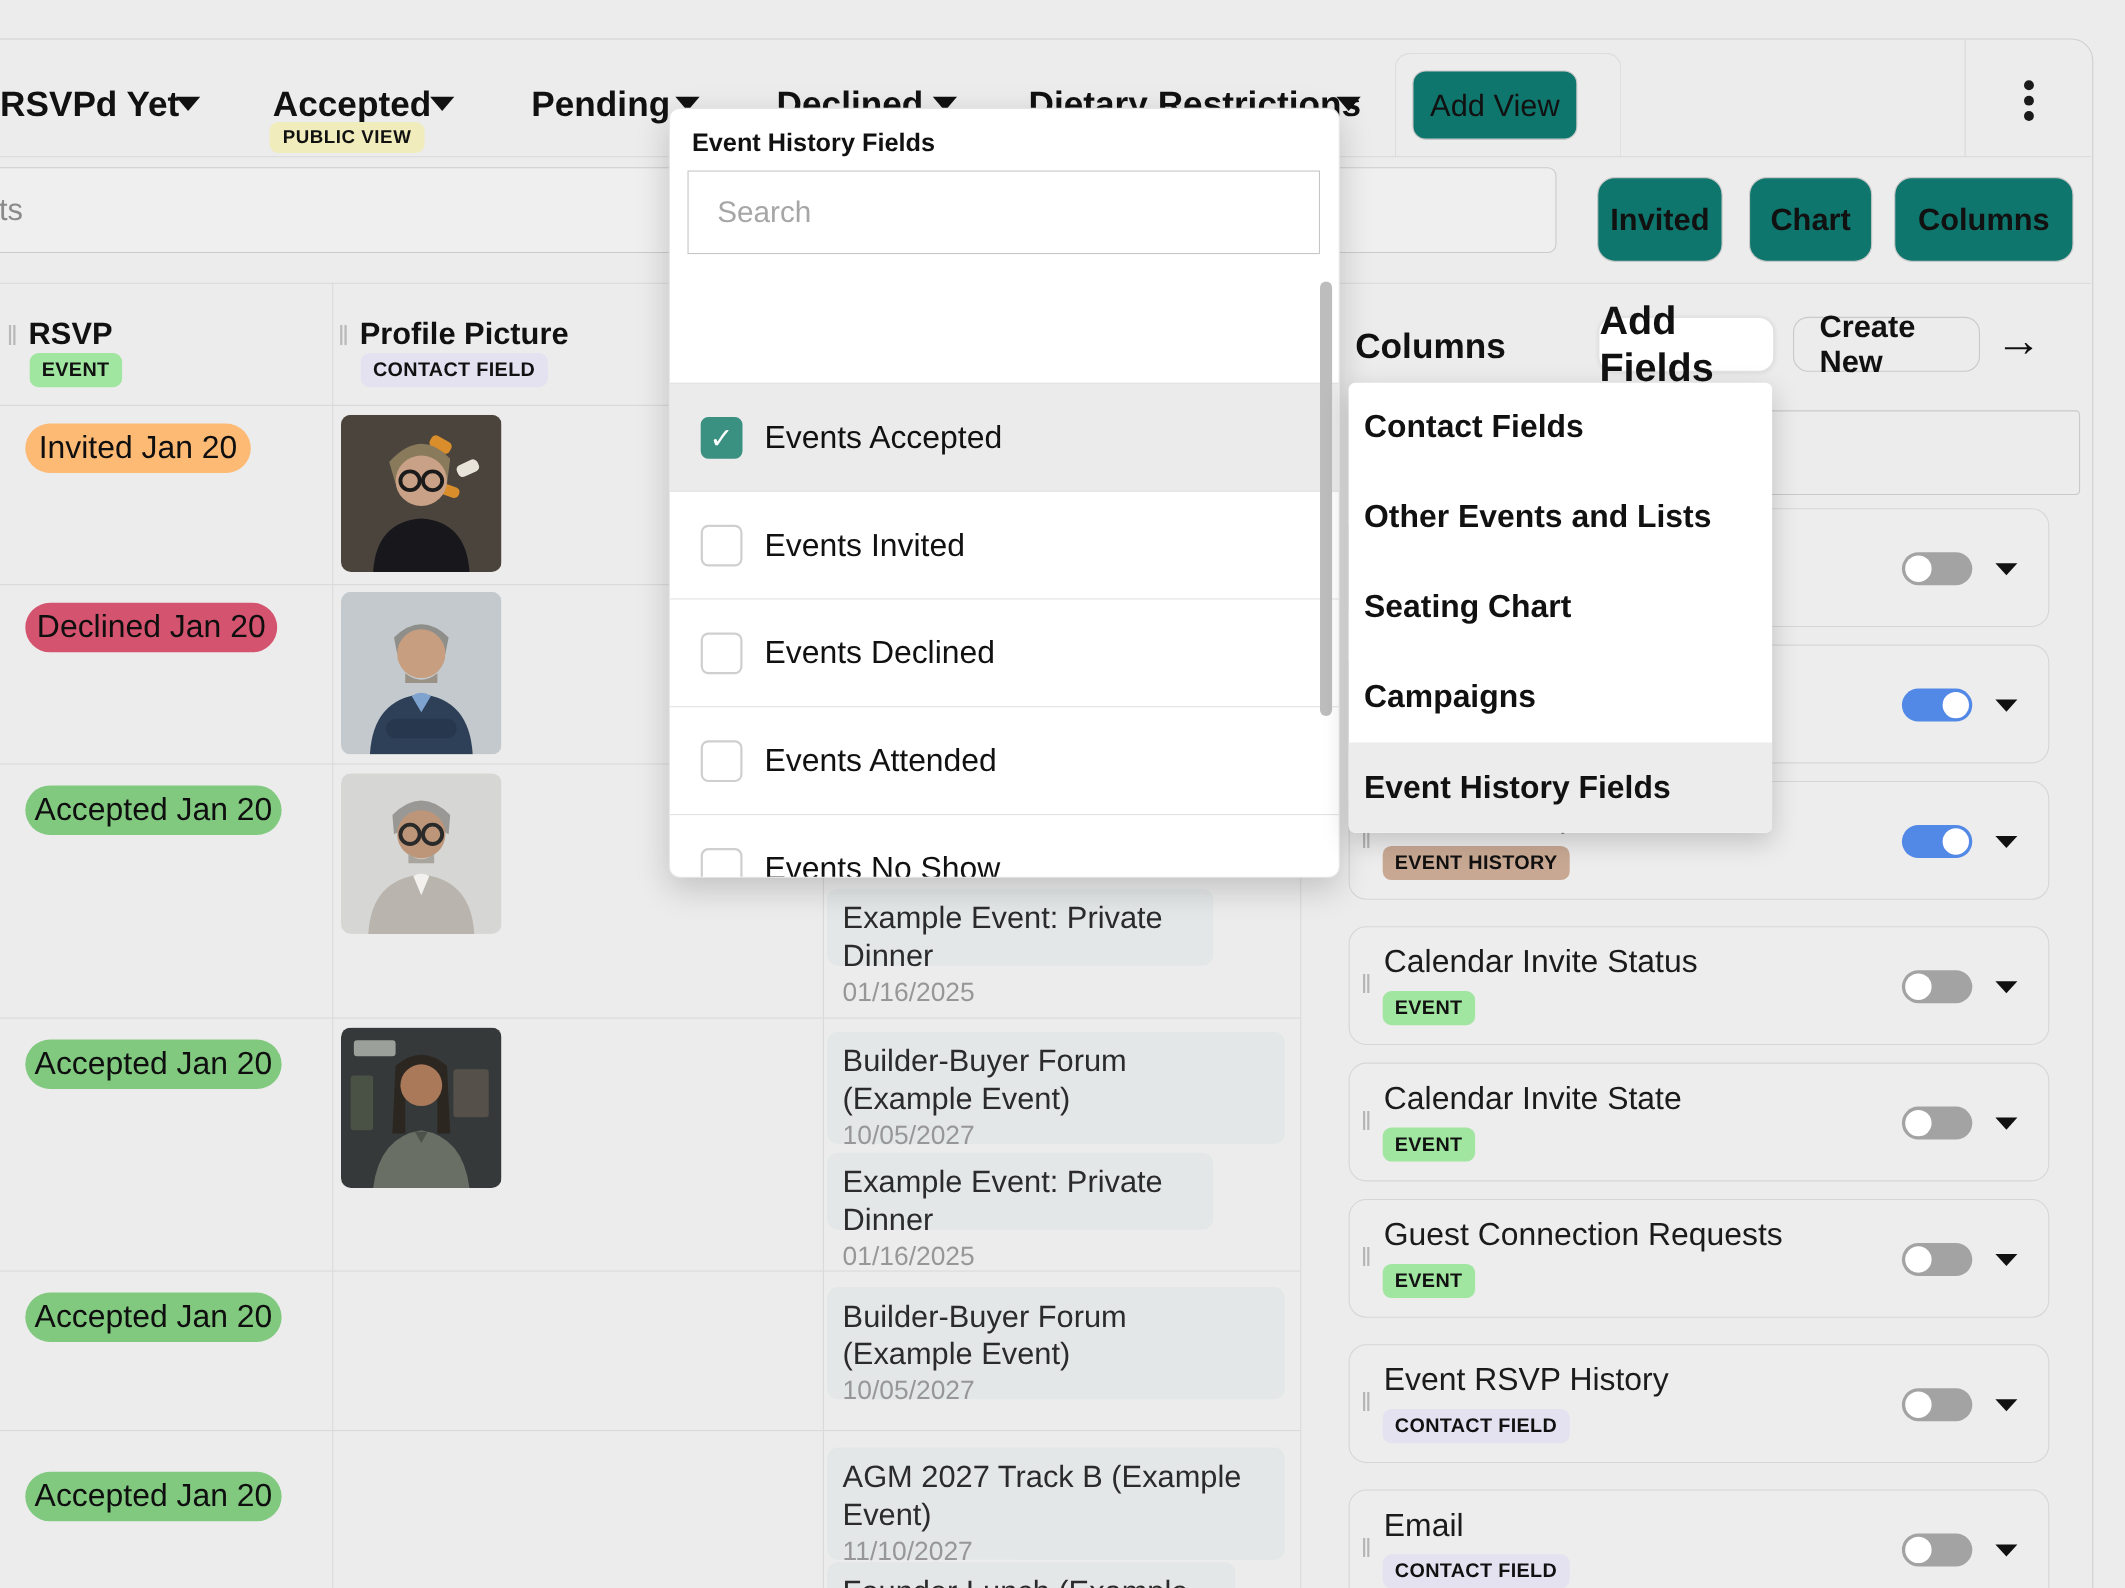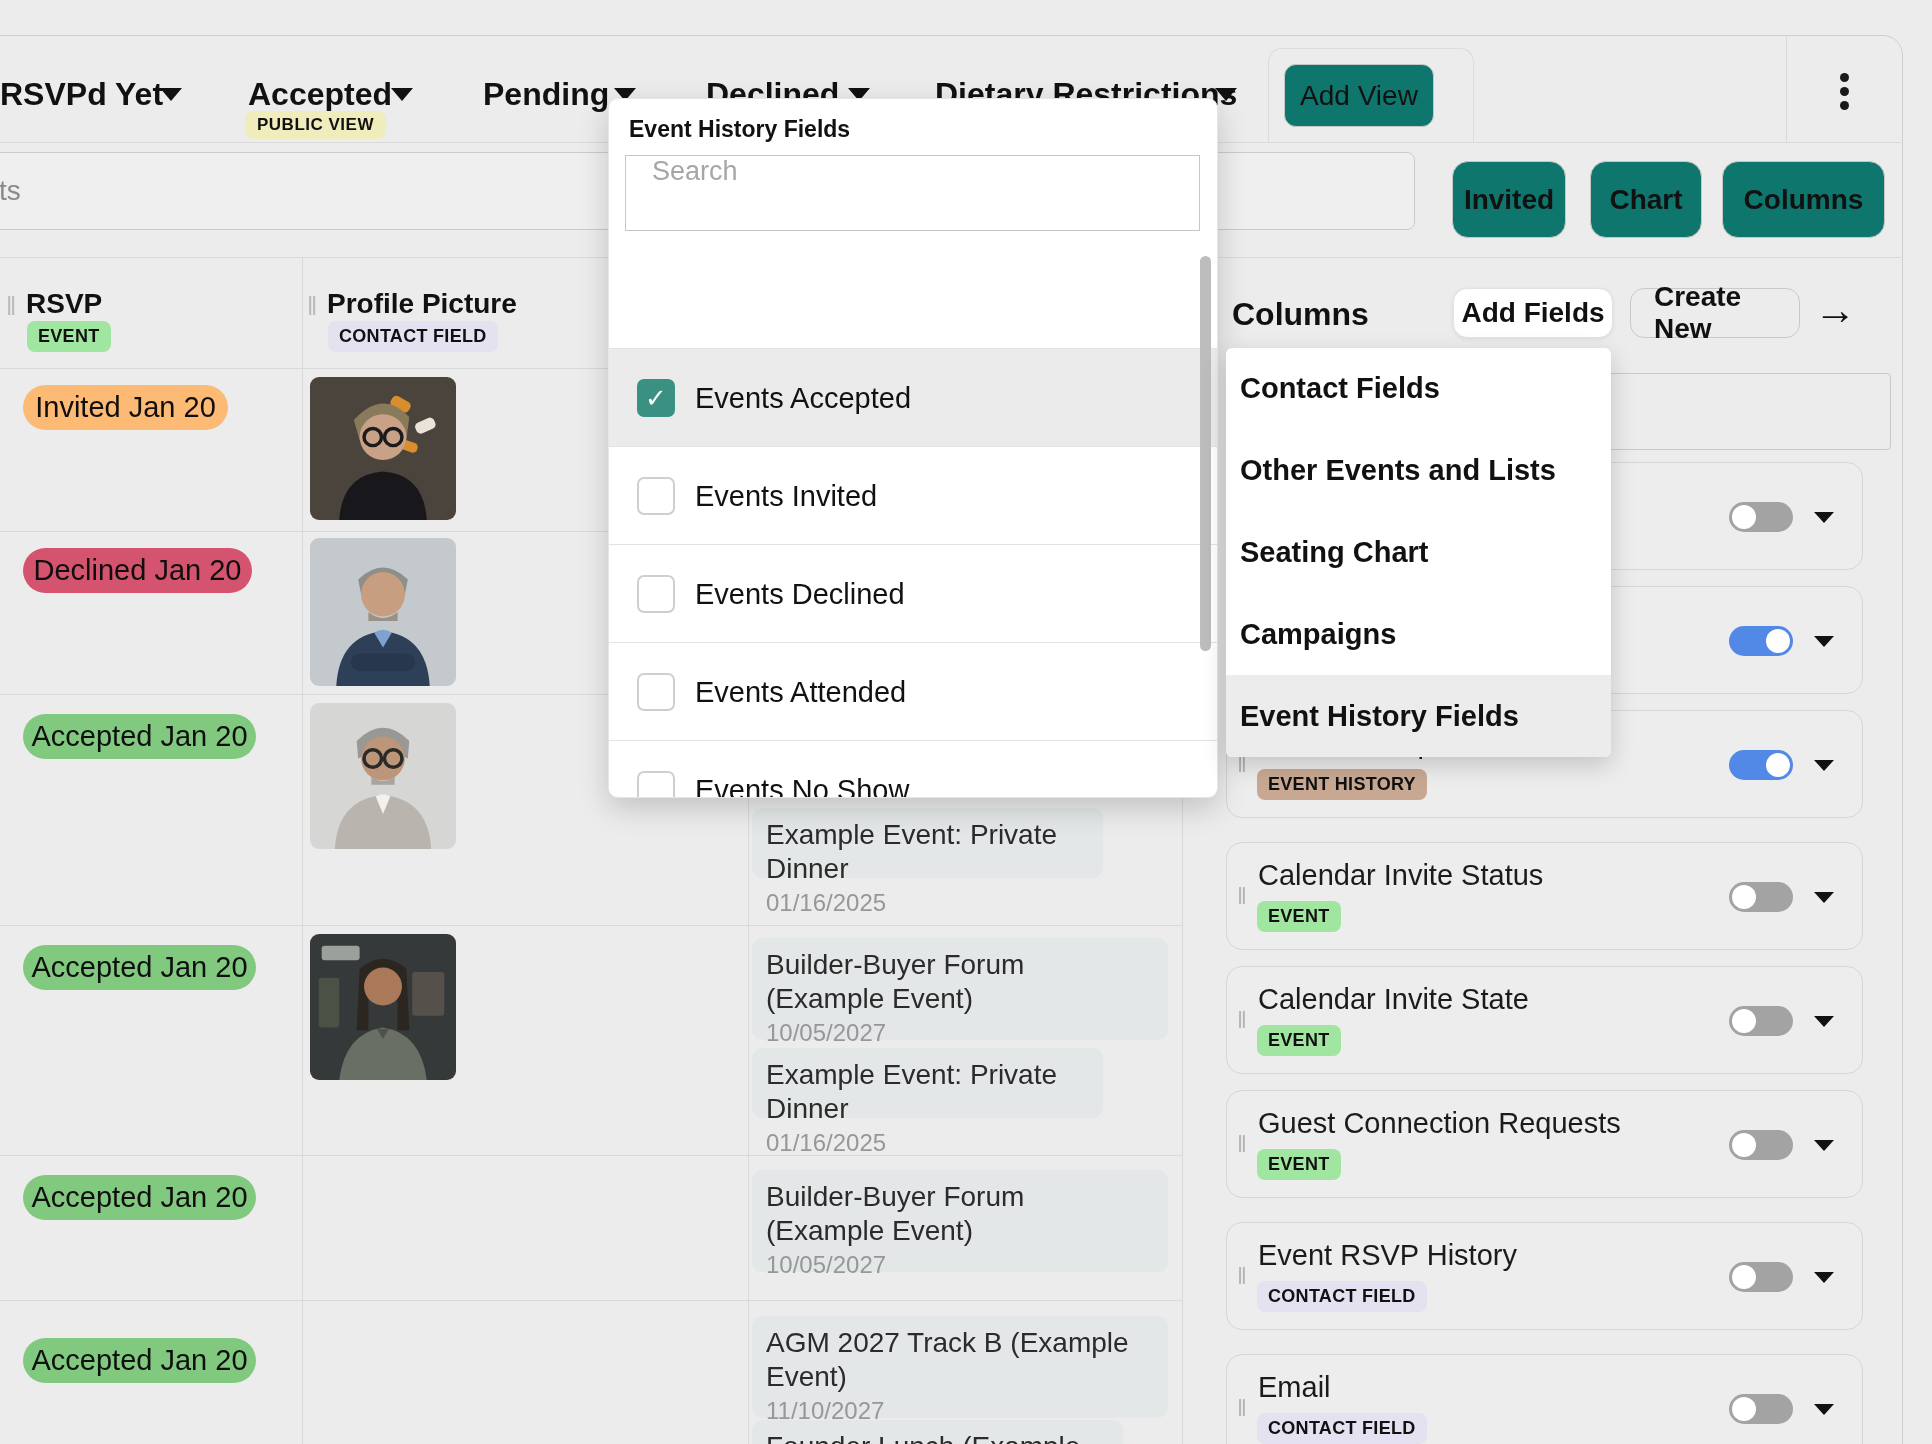--- a/index.html
+++ b/index.html
@@ -57,36 +57,36 @@
   .chip{background:#e3e7e8;border-radius:10px;padding:10px 14px;box-sizing:border-box;}
   .chip-title{font-size:28px;color:#2b2b2b;line-height:34px;max-width:372px;}
   .chip-date{font-size:24px;color:#979797;line-height:30px;margin-top:2px;}
 
   
   .dd-panel{left:608px;top:98px;width:610px;height:700px;background:#fff;border-radius:10px;
             box-shadow:0 10px 30px rgba(0,0,0,.18);border:1px solid #e6e6e6;overflow:hidden;
             box-sizing:border-box;z-index:30;}
   .dd-title{position:absolute;left:20px;top:17px;font-size:23px;font-weight:bold;}
   .dd-search{position:absolute;left:16px;top:56px;width:575px;height:76px;border:1px solid #c6c6c6;
-             background:#fff;box-sizing:border-box;display:flex;}
+             background:#fff;box-sizing:border-box;display:flex;align-items:center;}
   .dd-search span{font-size:27px;color:#a6a6a6;padding-left:26px;}
   .dd-row{position:absolute;left:0;width:610px;height:98px;border-top:1px solid #e3e3e3;}
   .dd-row[data-checked="true"]{background:#ebebeb;}
   .dd-check{position:absolute;left:28px;top:30px;width:38px;height:38px;border-radius:7px;
             border:2px solid #cfcfcf;background:#fff;box-sizing:border-box;
             display:flex;align-items:center;justify-content:center;}
   .dd-check[data-checked="true"]{background:#3b9181;border-color:#3b9181;color:#fff;font-size:26px;}
   .dd-check[data-checked="true"]::after{content:"✓";}
   .dd-label{position:absolute;left:86px;top:0;height:98px;display:flex;align-items:center;font-size:29px;}
   .dd-scrollbar{position:absolute;right:6px;top:157px;width:11px;height:395px;border-radius:6px;background:#bdbdbd;}
 
   
   .rp-heading{font-size:32px;font-weight:bold;}
   .rp-btn-white{left:1453px;top:288px;width:160px;height:50px;background:#fff;border:1px solid #e2e2e2;
-                border-radius:14px;font-size:28px;font-weight:bold;display:flex;align-items:center;
+                border-radius:14px;font-size:36px;font-weight:bold;display:flex;align-items:center;
                 justify-content:center;box-shadow:0 1px 4px rgba(0,0,0,.08);box-sizing:border-box;}
   .rp-btn{left:1630px;top:288px;width:170px;height:50px;border:1.5px solid #c9c9c9;border-radius:14px;
           font-size:28px;font-weight:bold;display:flex;align-items:center;justify-content:center;box-sizing:border-box;padding-left:23px;}
   .rp-arrow{left:1814px;top:286px;font-size:42px;font-weight:bold;}
   .rp-graybox{left:1232px;top:373px;width:659px;height:77px;border:1px solid #c9c9c9;border-radius:4px;
               box-sizing:border-box;z-index:3;}
 
   .submenu{left:1226px;top:348px;width:385px;height:409px;background:#fff;border-radius:6px;
            box-shadow:0 8px 24px rgba(0,0,0,.18);z-index:40;overflow:hidden;}
   .submenu-item{height:81.8px;display:flex;align-items:center;padding-left:14px;font-size:29px;font-weight:bold;}

